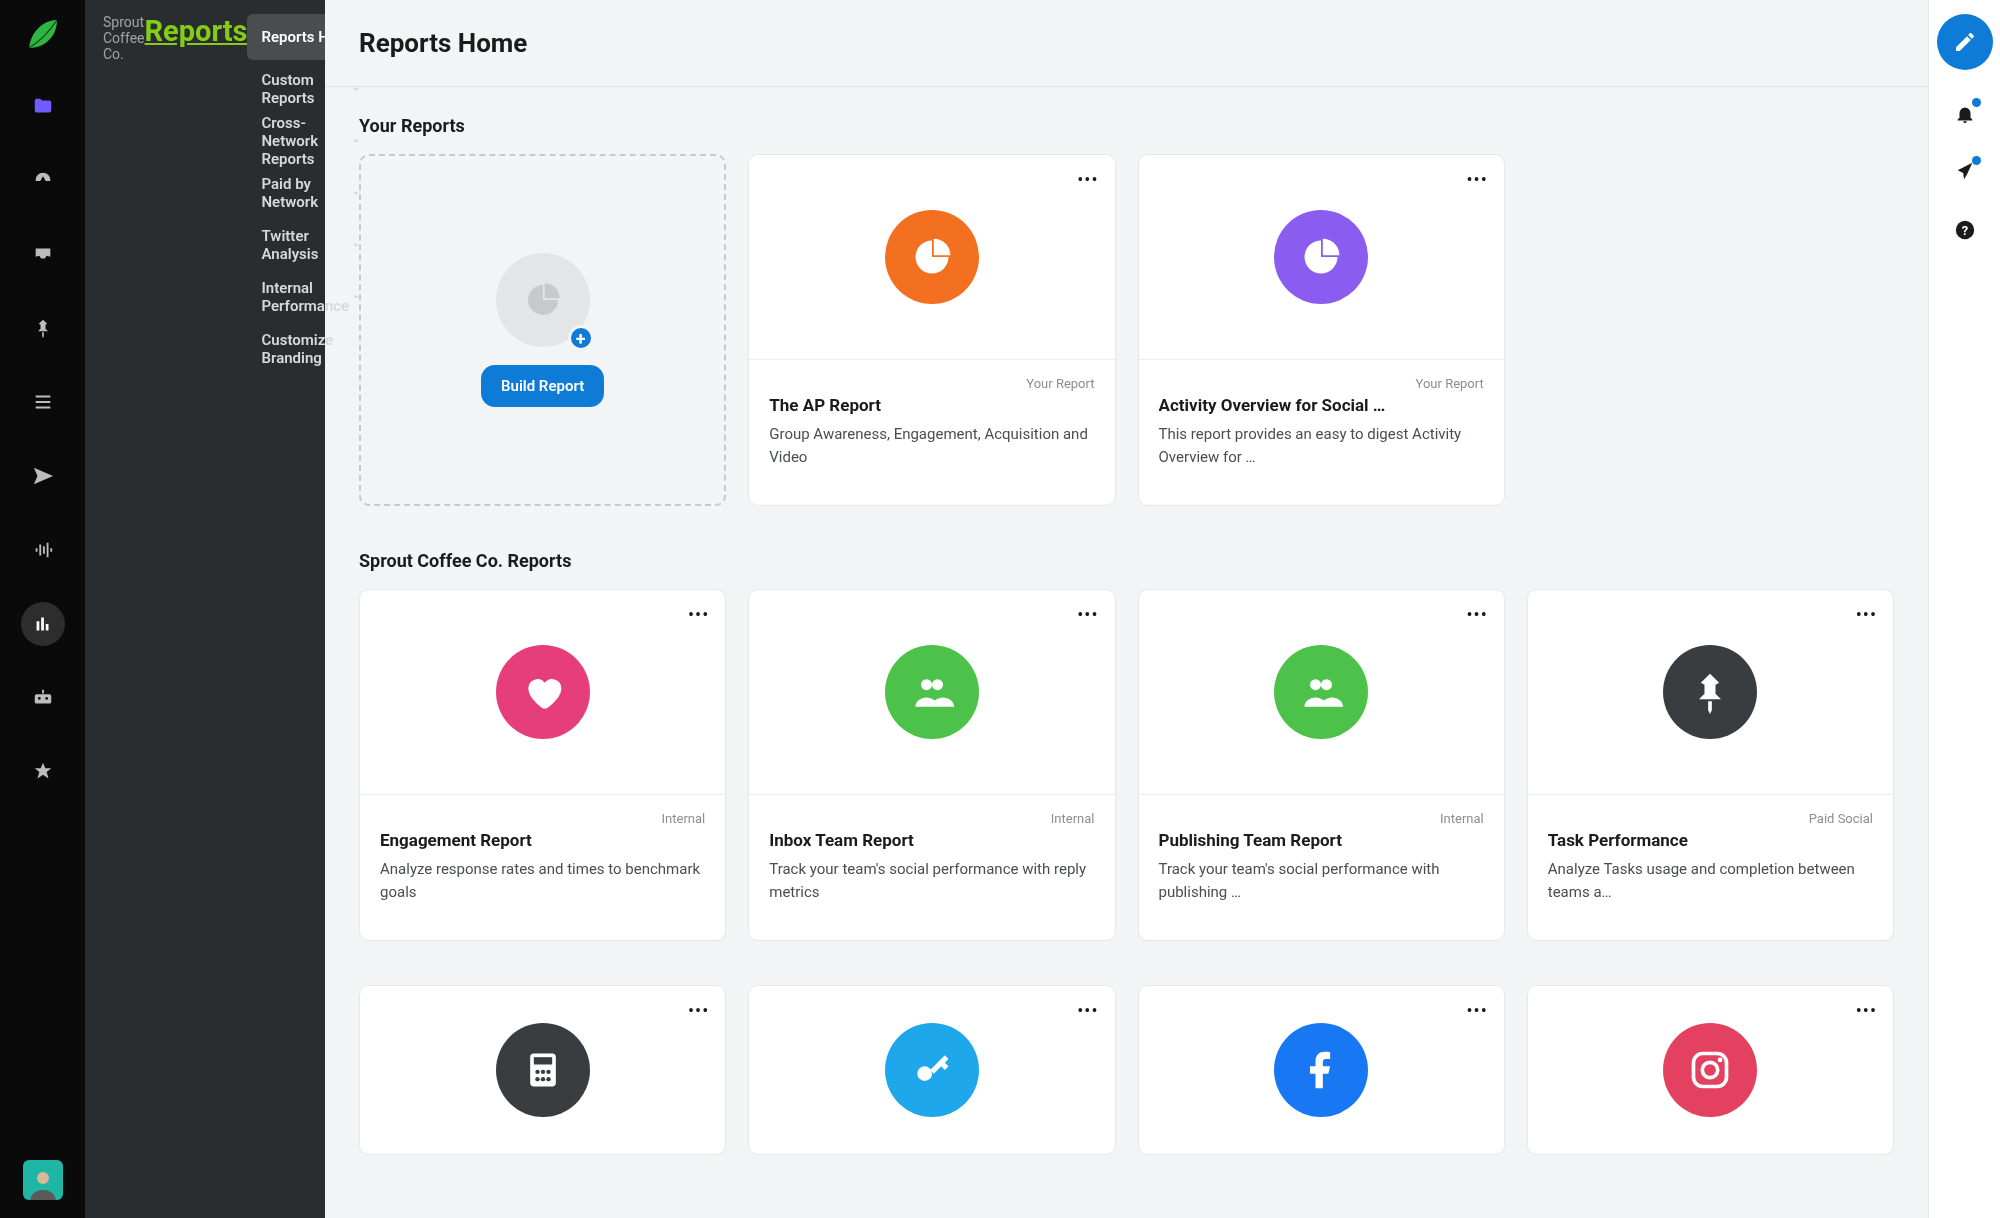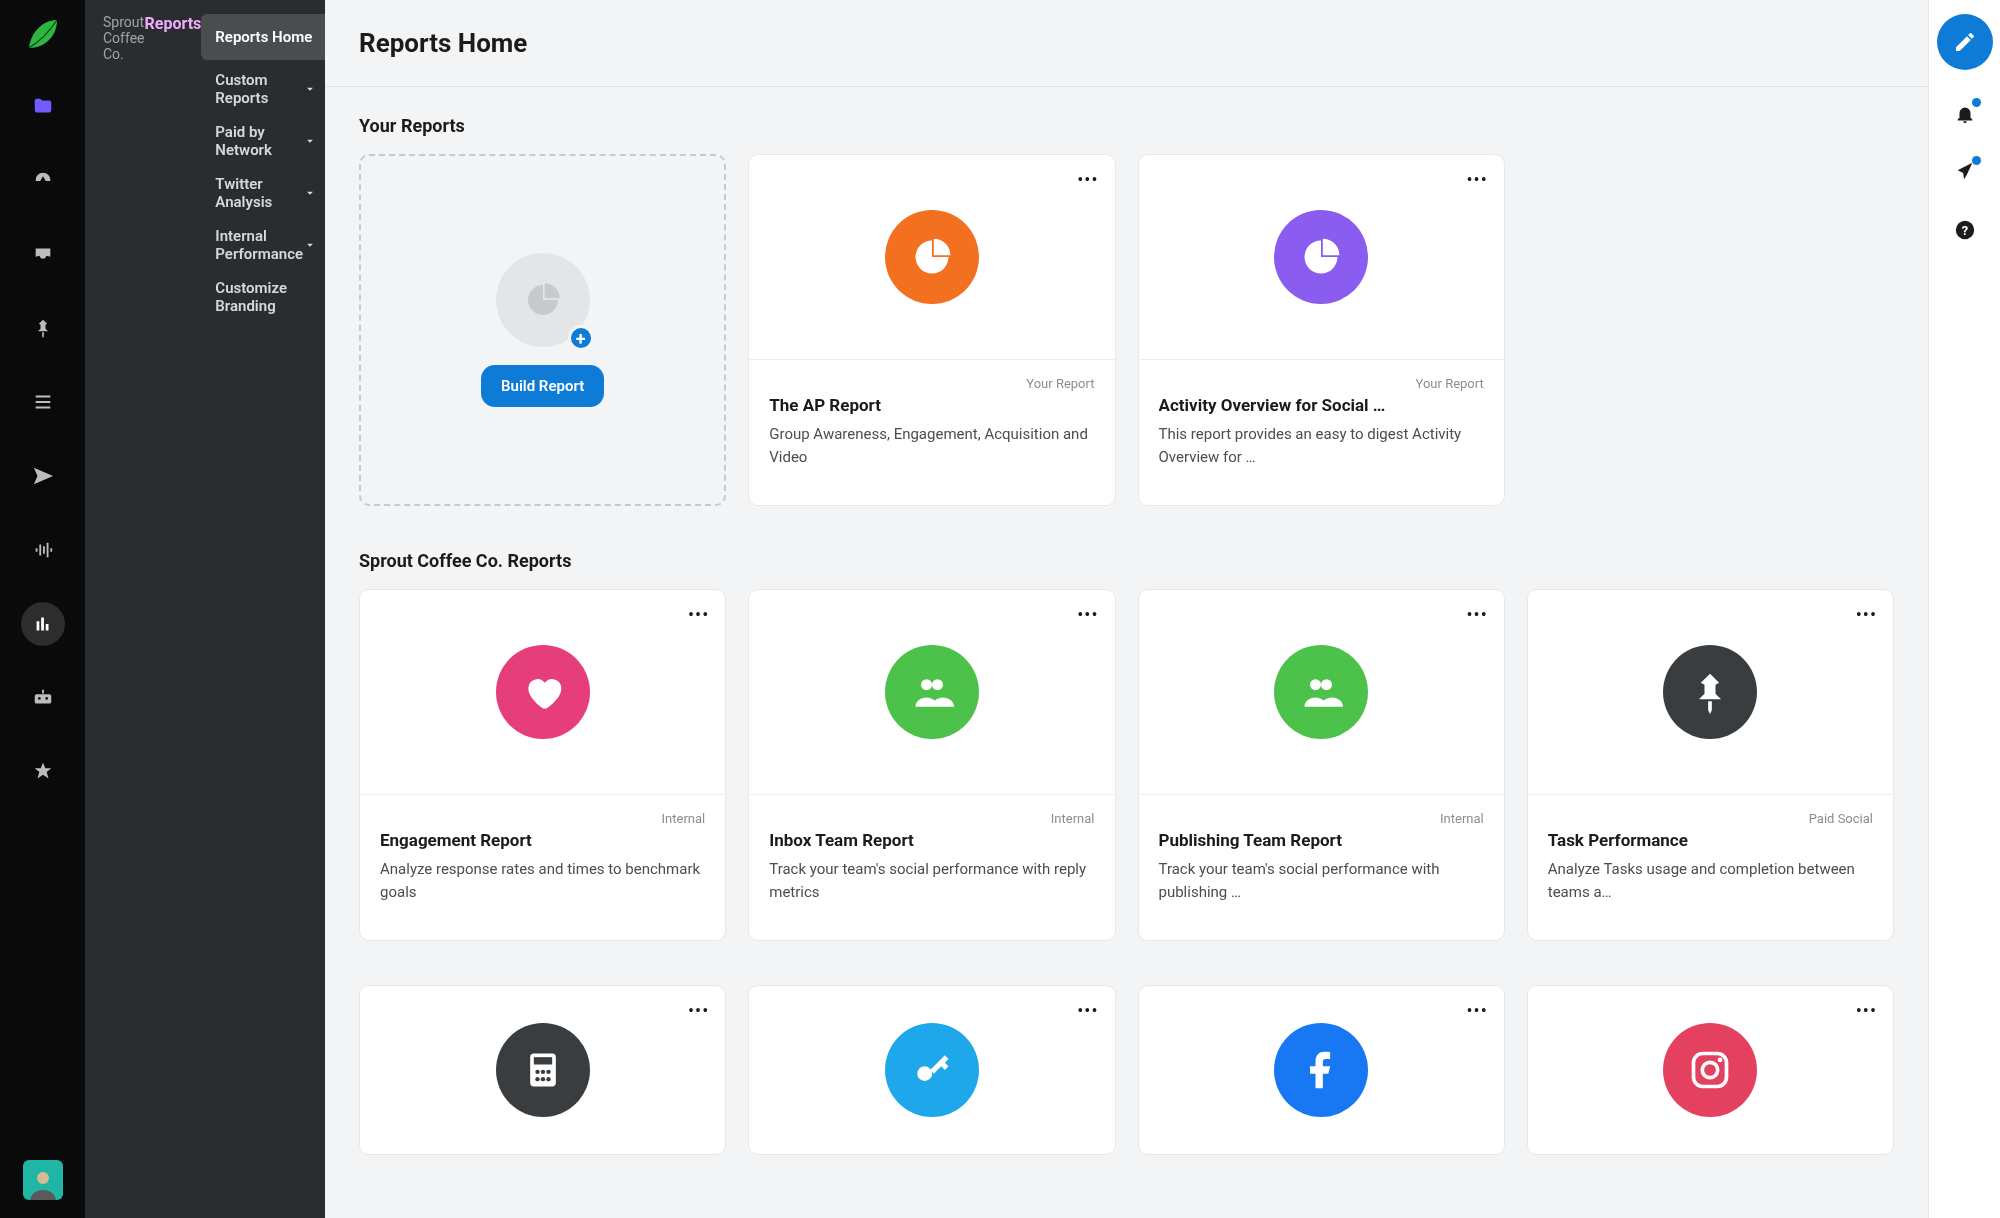--- a/index.html
+++ b/index.html
@@ -46,21 +46,21 @@
 .sidebar {
   width: 240px;
   background: #2a2d2f;
   color:#d8d8d8;
   display:flex;
   flex-direction:row;
   padding: 14px 18px 0 18px;
   flex-shrink:0;
 }
 .sidebar .org { font-size:14px; color:#9ea3a6; margin-bottom:2px; }
-.sidebar .section-title { font-size:16px; font-weight:700; color:#f0abfc; margin-bottom:26px; }
+.sidebar .section-title { font-size:29px; font-weight:700; color:#84cc16; margin-bottom:26px;text-decoration:underline; }
 .nav-item {
   display:flex; align-items:center; justify-content:space-between;
   height:46px; padding:0 14px;
   border-radius:6px;
   font-size:15px; font-weight:600; color:#d8d8d8;
   cursor:pointer;
   margin-bottom:6px;
 }
 .nav-item.active { background:#4a4d4f; color:#fff; }
 .nav-item .chev { width:14px; height:14px; display:inline-flex; }
@@ -250,20 +250,28 @@
 
 <aside class="sidebar">
   <div class="org">Sprout Coffee Co.</div>
   <div class="section-title">Reports</div>
   <div id="nav-list">
       <div class="nav-item active">
         <span>Reports Home</span>
       </div>
       <div class="nav-item">
         <span>Custom Reports</span>
+        <span class="chev">
+          <svg width="14" height="14" viewBox="0 0 24 24">
+            <path fill="currentColor" d="M7 10l5 5 5-5z"></path>
+          </svg>
+        </span>
+      </div>
+      <div class="nav-item">
+        <span>Cross-Network Reports</span>
         <span class="chev">
           <svg width="14" height="14" viewBox="0 0 24 24">
             <path fill="currentColor" d="M7 10l5 5 5-5z"></path>
           </svg>
         </span>
       </div>
       <div class="nav-item">
         <span>Paid by Network</span>
         <span class="chev">
           <svg width="14" height="14" viewBox="0 0 24 24">

